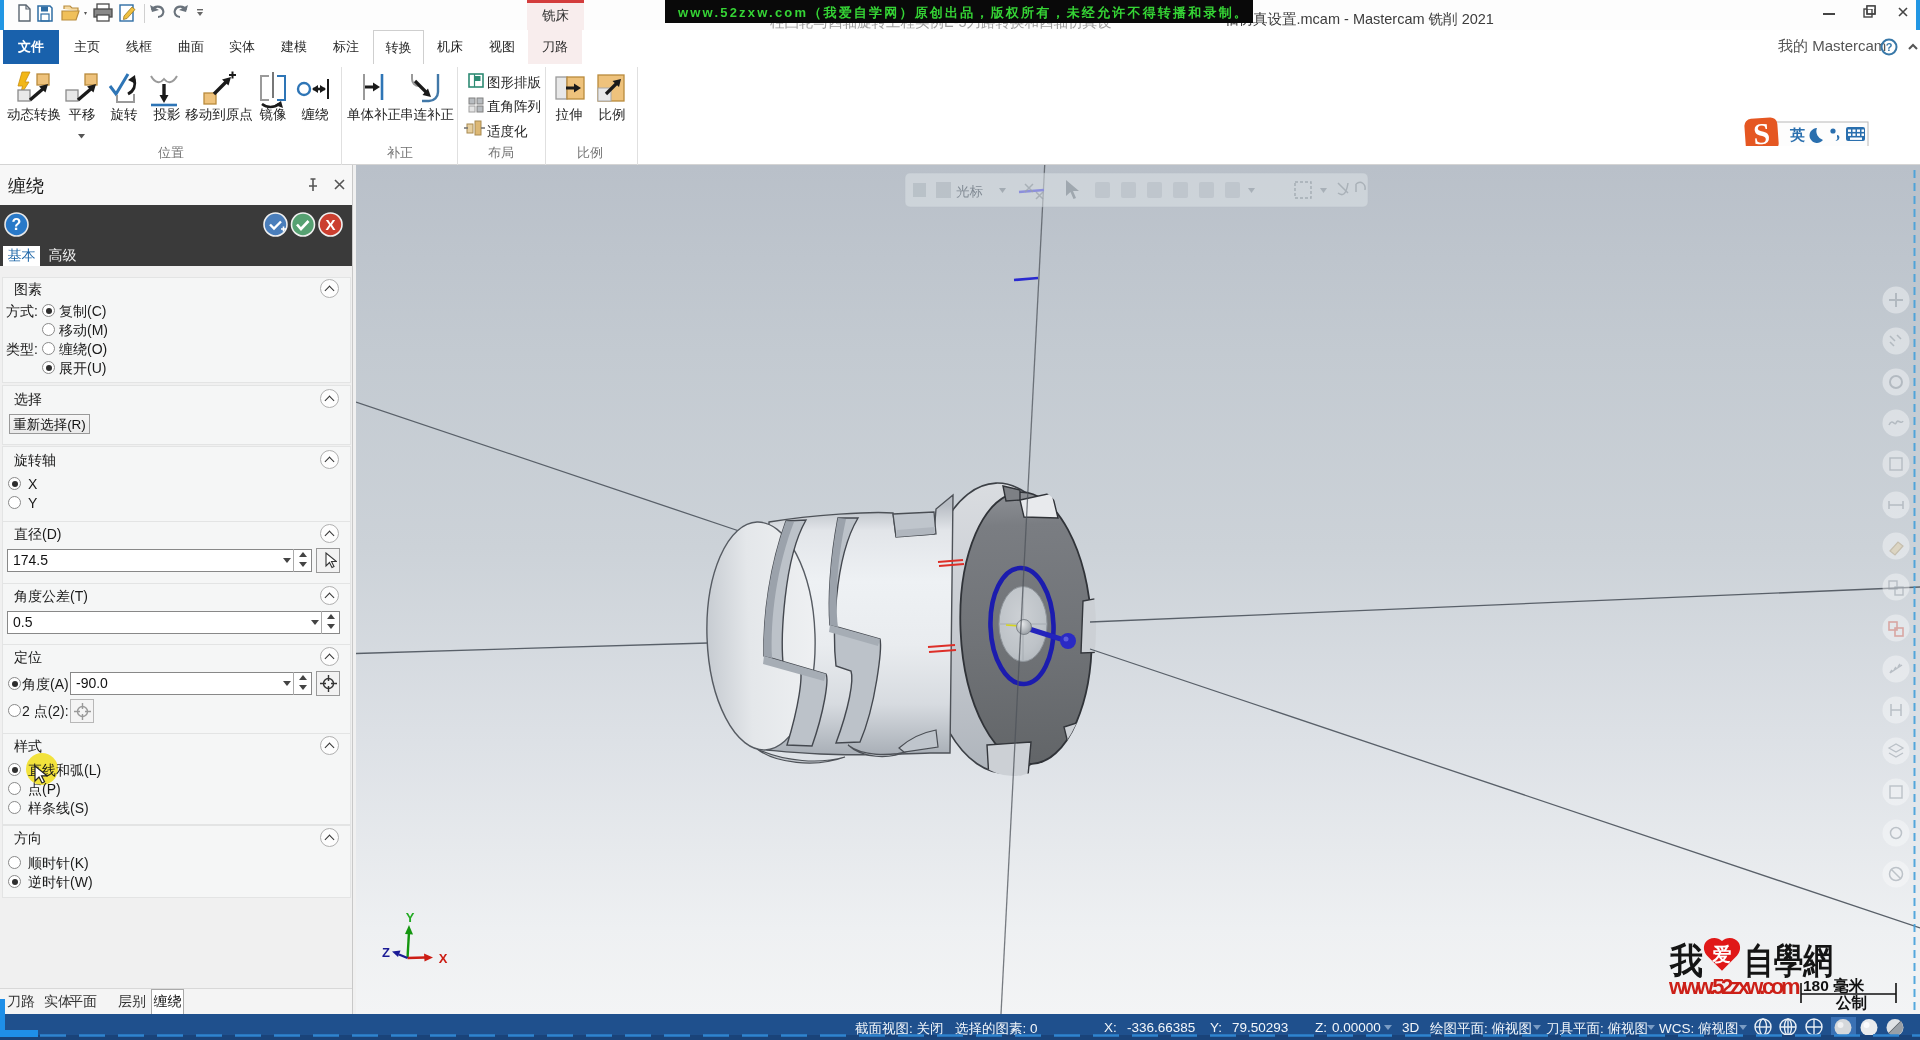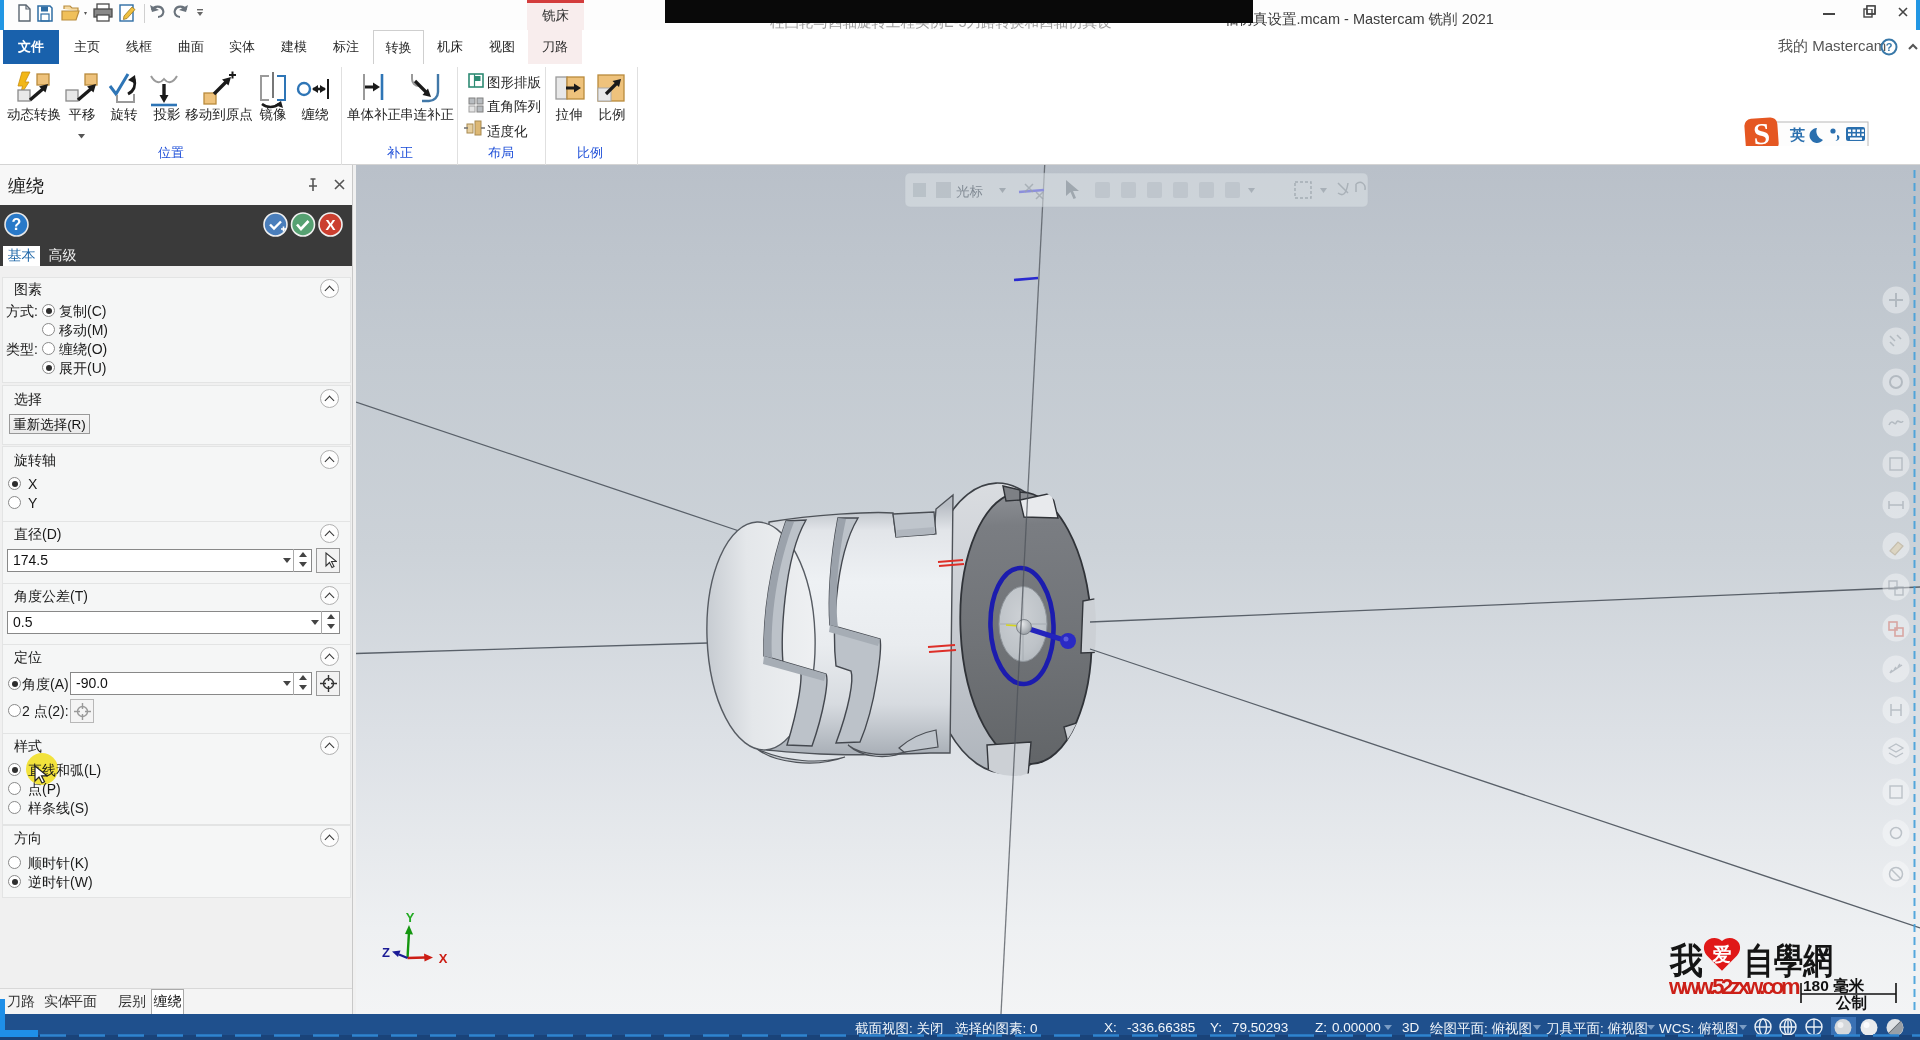--- a/index.html
+++ b/index.html
@@ -5,21 +5,21 @@
   * { margin:0; padding:0; box-sizing:border-box; }
   html,body { width:1920px; height:1040px; overflow:hidden; font-family:"Liberation Sans", sans-serif; background:#fff; }
   .abs { position:absolute; }
   #app { position:relative; width:1920px; height:1040px; background:#f0f0f0; }
 
   
   #titlebar { left:0; top:0; width:1920px; height:30px; background:#fdfdfd; }
   #tabrow { left:0; top:30px; width:1920px; height:34px; background:#ffffff; }
   .tab { position:absolute; top:0; height:34px; line-height:34px; font-size:13px; color:#262626; text-align:center; }
   #ribbon { left:0; top:64px; width:1920px; height:101px; background:#ffffff; border-bottom:1px solid #d4d4d4; }
-  .rlabel { position:absolute; top:80px; font-size:13px; color:#1d4ed8; width:80px; text-align:center; }
+  .rlabel { position:absolute; top:80px; font-size:13px; color:#737373; width:80px; text-align:center; }
   .rtext { position:absolute; top:42px; font-size:13.5px; color:#1e1e1e; text-align:center; white-space:nowrap; }
   .rsep { position:absolute; top:3px; width:1px; height:157px; background:#e0e0e0; }
 
   
   #panel { left:0; top:165px; width:353px; height:849px; background:#f0f0f0; border-right:1px solid #c8c8c8; }
   .chev { position:absolute; left:320px; width:19px; height:19px; border:1px solid #b0b0b0; border-radius:50%; background:#fdfdfd; }
   .chev:after { content:""; position:absolute; left:5px; top:7px; width:6px; height:6px; border-left:1.8px solid #333; border-top:1.8px solid #333; transform:rotate(45deg); }
   .radio { position:absolute; width:13px; height:13px; border:1px solid #8a8a8a; border-radius:50%; background:#fff; }
   .radio.sel:after { content:""; position:absolute; left:2.5px; top:2.5px; width:6px; height:6px; border-radius:50%; background:#2f2f2f; }
   .plabel { position:absolute; font-size:14px; color:#1a1a1a; white-space:nowrap; }
@@ -77,20 +77,21 @@
     </svg>
 
     <div class="abs" style="left:770px;top:13px;width:452px;height:17px;overflow:hidden;font-size:14.5px;color:#9d9d9d;white-space:nowrap">柱凸轮与四轴旋转工程实例E-5刀路转换和四轴仿真设</div>
     <div class="abs" style="left:1224px;top:10px;font-size:14.5px;color:#3c3c3c;white-space:nowrap">轴仿真设置.mcam - Mastercam 铣削 2021</div>
 
     <div class="abs" style="left:527px;top:0;width:57px;height:3px;background:#d33c3c"></div>
     <div class="abs" style="left:527px;top:3px;width:57px;height:27px;background:#f8eded"></div>
     <div class="abs" style="left:527px;top:7px;width:57px;text-align:center;font-size:13.5px;color:#333">铣床</div>
 
     <div class="abs" style="left:665px;top:0;width:588px;height:23px;background:#090909"></div>
+    <div class="abs" style="left:678px;top:4px;font-size:13px;font-weight:bold;color:#35d435;letter-spacing:2.2px;white-space:nowrap">www.52zxw.com（我爱自学网）原创出品，版权所有，未经允许不得转播和录制。</div>
 
     <svg class="abs" style="left:1815px;top:0" width="100" height="26" viewBox="0 0 100 26">
       <rect x="8" y="13" width="12" height="2" fill="#444"></rect>
       <rect x="49" y="9" width="8" height="8" fill="none" stroke="#444" stroke-width="1.4"></rect>
       <rect x="52" y="6" width="8" height="8" fill="none" stroke="#444" stroke-width="1.4"></rect>
       <rect x="52" y="6" width="8" height="3" fill="#fff"></rect>
       <rect x="52" y="6" width="8" height="8" fill="none" stroke="#444" stroke-width="1.4"></rect>
       <path d="M84 8 l8 8 m0 -8 l-8 8" stroke="#444" stroke-width="1.6"></path>
     </svg>
   </div>

